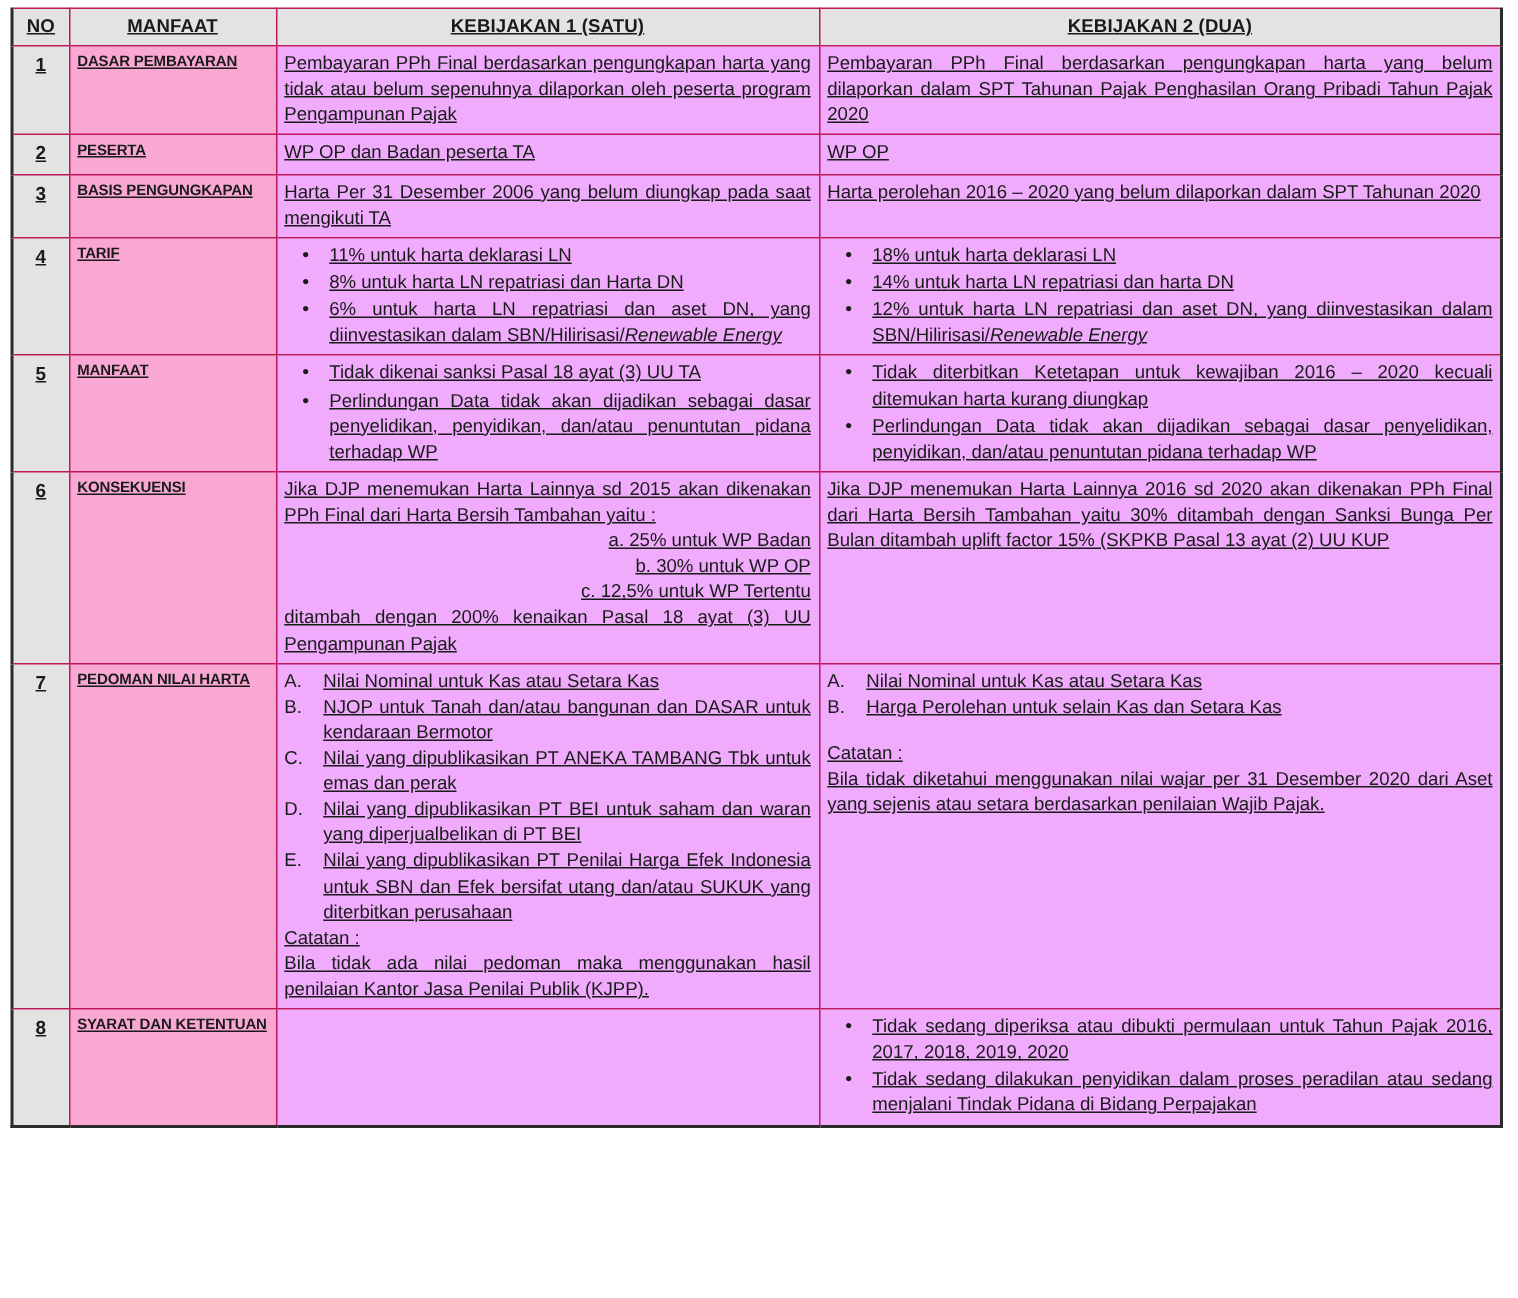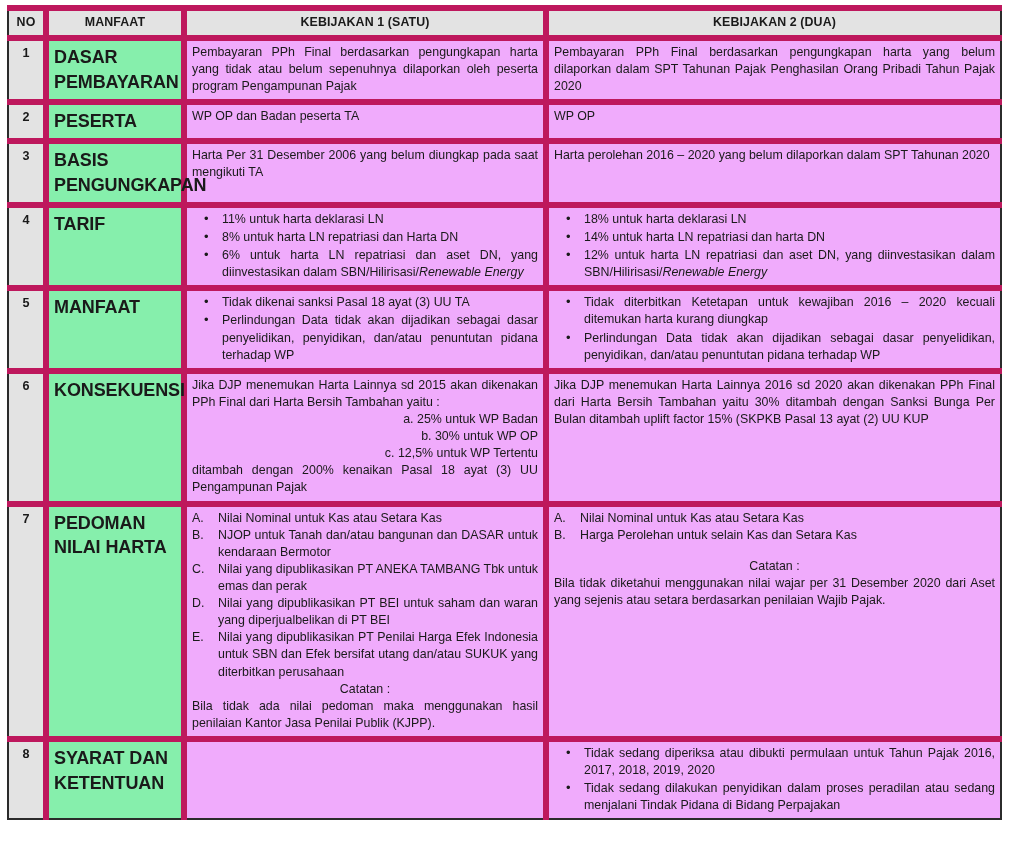--- a/index.html
+++ b/index.html
@@ -23,25 +23,26 @@
     box-sizing: border-box;
   }
   table.comparison {
     border-collapse: collapse;
     table-layout: fixed;
     width: 993px;
     margin-left: 7px;
     background: #ffffff;
   }
   table.comparison td, table.comparison th {
-    border: 6px solid #be185d;
+    border: 1px solid #be185d;
     vertical-align: top;
     padding: 3px 5px 4px 5px;
     font-size: 12.4px;
     line-height: 1.38;
+    text-decoration: underline;
   }
   
   col.c-no      { width: 38px; }
   col.c-krit    { width: 138px; }
   col.c-k1      { width: 362px; }
   col.c-k2      { width: 455px; }
 
   thead th {
     background: #e3e3e3;
     text-align: center;
@@ -52,23 +53,23 @@
     border-top: 2px solid #2b2b2b;
   }
   tbody td.no-cell {
     background: #e3e3e3;
     text-align: center;
     font-weight: bold;
     font-size: 12.6px;
     padding-top: 4px;
   }
   tbody td.krit-cell {
-    background: #86efac;
+    background: #f9a8d4;
     font-weight: bold;
-    font-size: 18px;
+    font-size: 10px;
     padding-top: 4px;
     letter-spacing: -0.1px;
   }
   tbody td.body-cell {
     background: #f0abfc;
     text-align: justify;
     text-justify: inter-word;
   }
   tbody tr:last-child td { border-bottom: 2px solid #2b2b2b; }
   table.comparison tr td:first-child,
@@ -115,21 +116,21 @@
   }
   ol.alpha > li::before {
     counter-increment: alphacount;
     content: counter(alphacount, upper-alpha) ".";
     position: absolute;
     left: 0;
     top: 0;
   }
   .plainlines p { margin: 0; text-align: right; }
   .noteblock { margin-top: 0; }
-  .noteblock .note-label { margin: 0; text-align: center; }
+  .noteblock .note-label { margin: 0; text-align: left; }
   .noteblock .note-body { margin: 0; text-align: justify; text-justify: inter-word; }
   .spacer-line { height: 14px; }
   em.it { font-style: italic; }
 </style>
 </head>
 <body>
 
 <div class="page">
 
   <table class="comparison">

